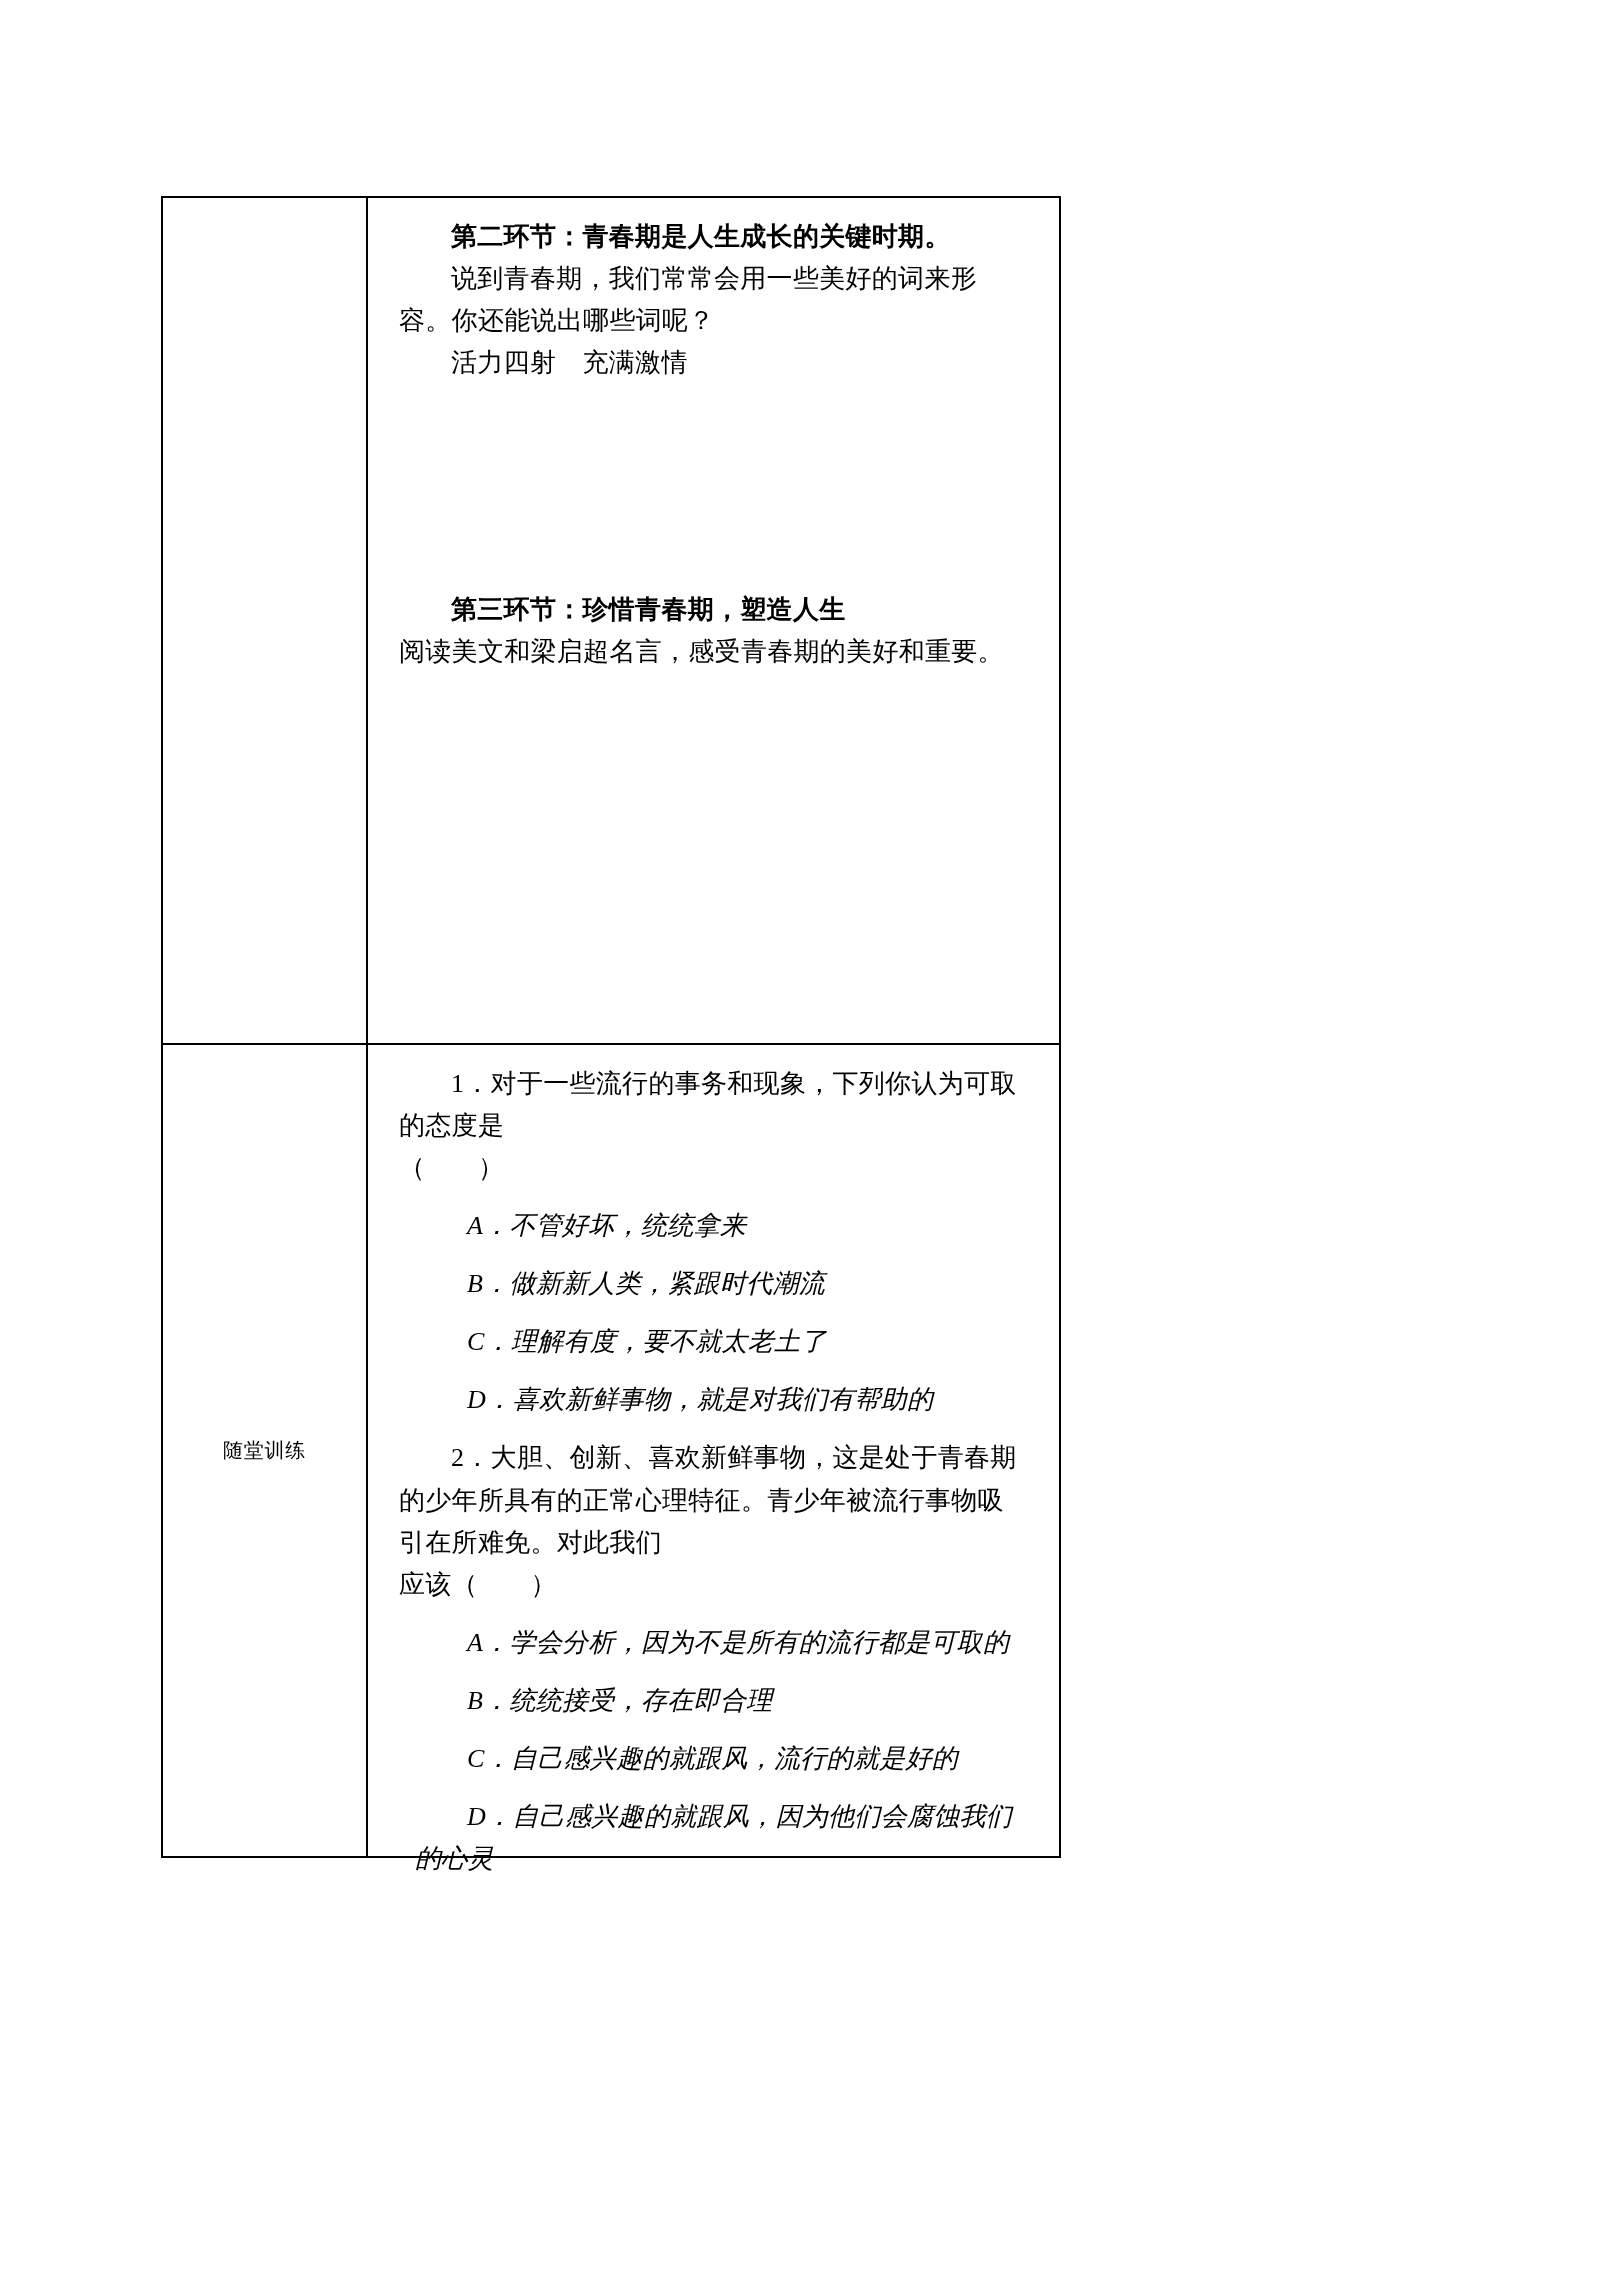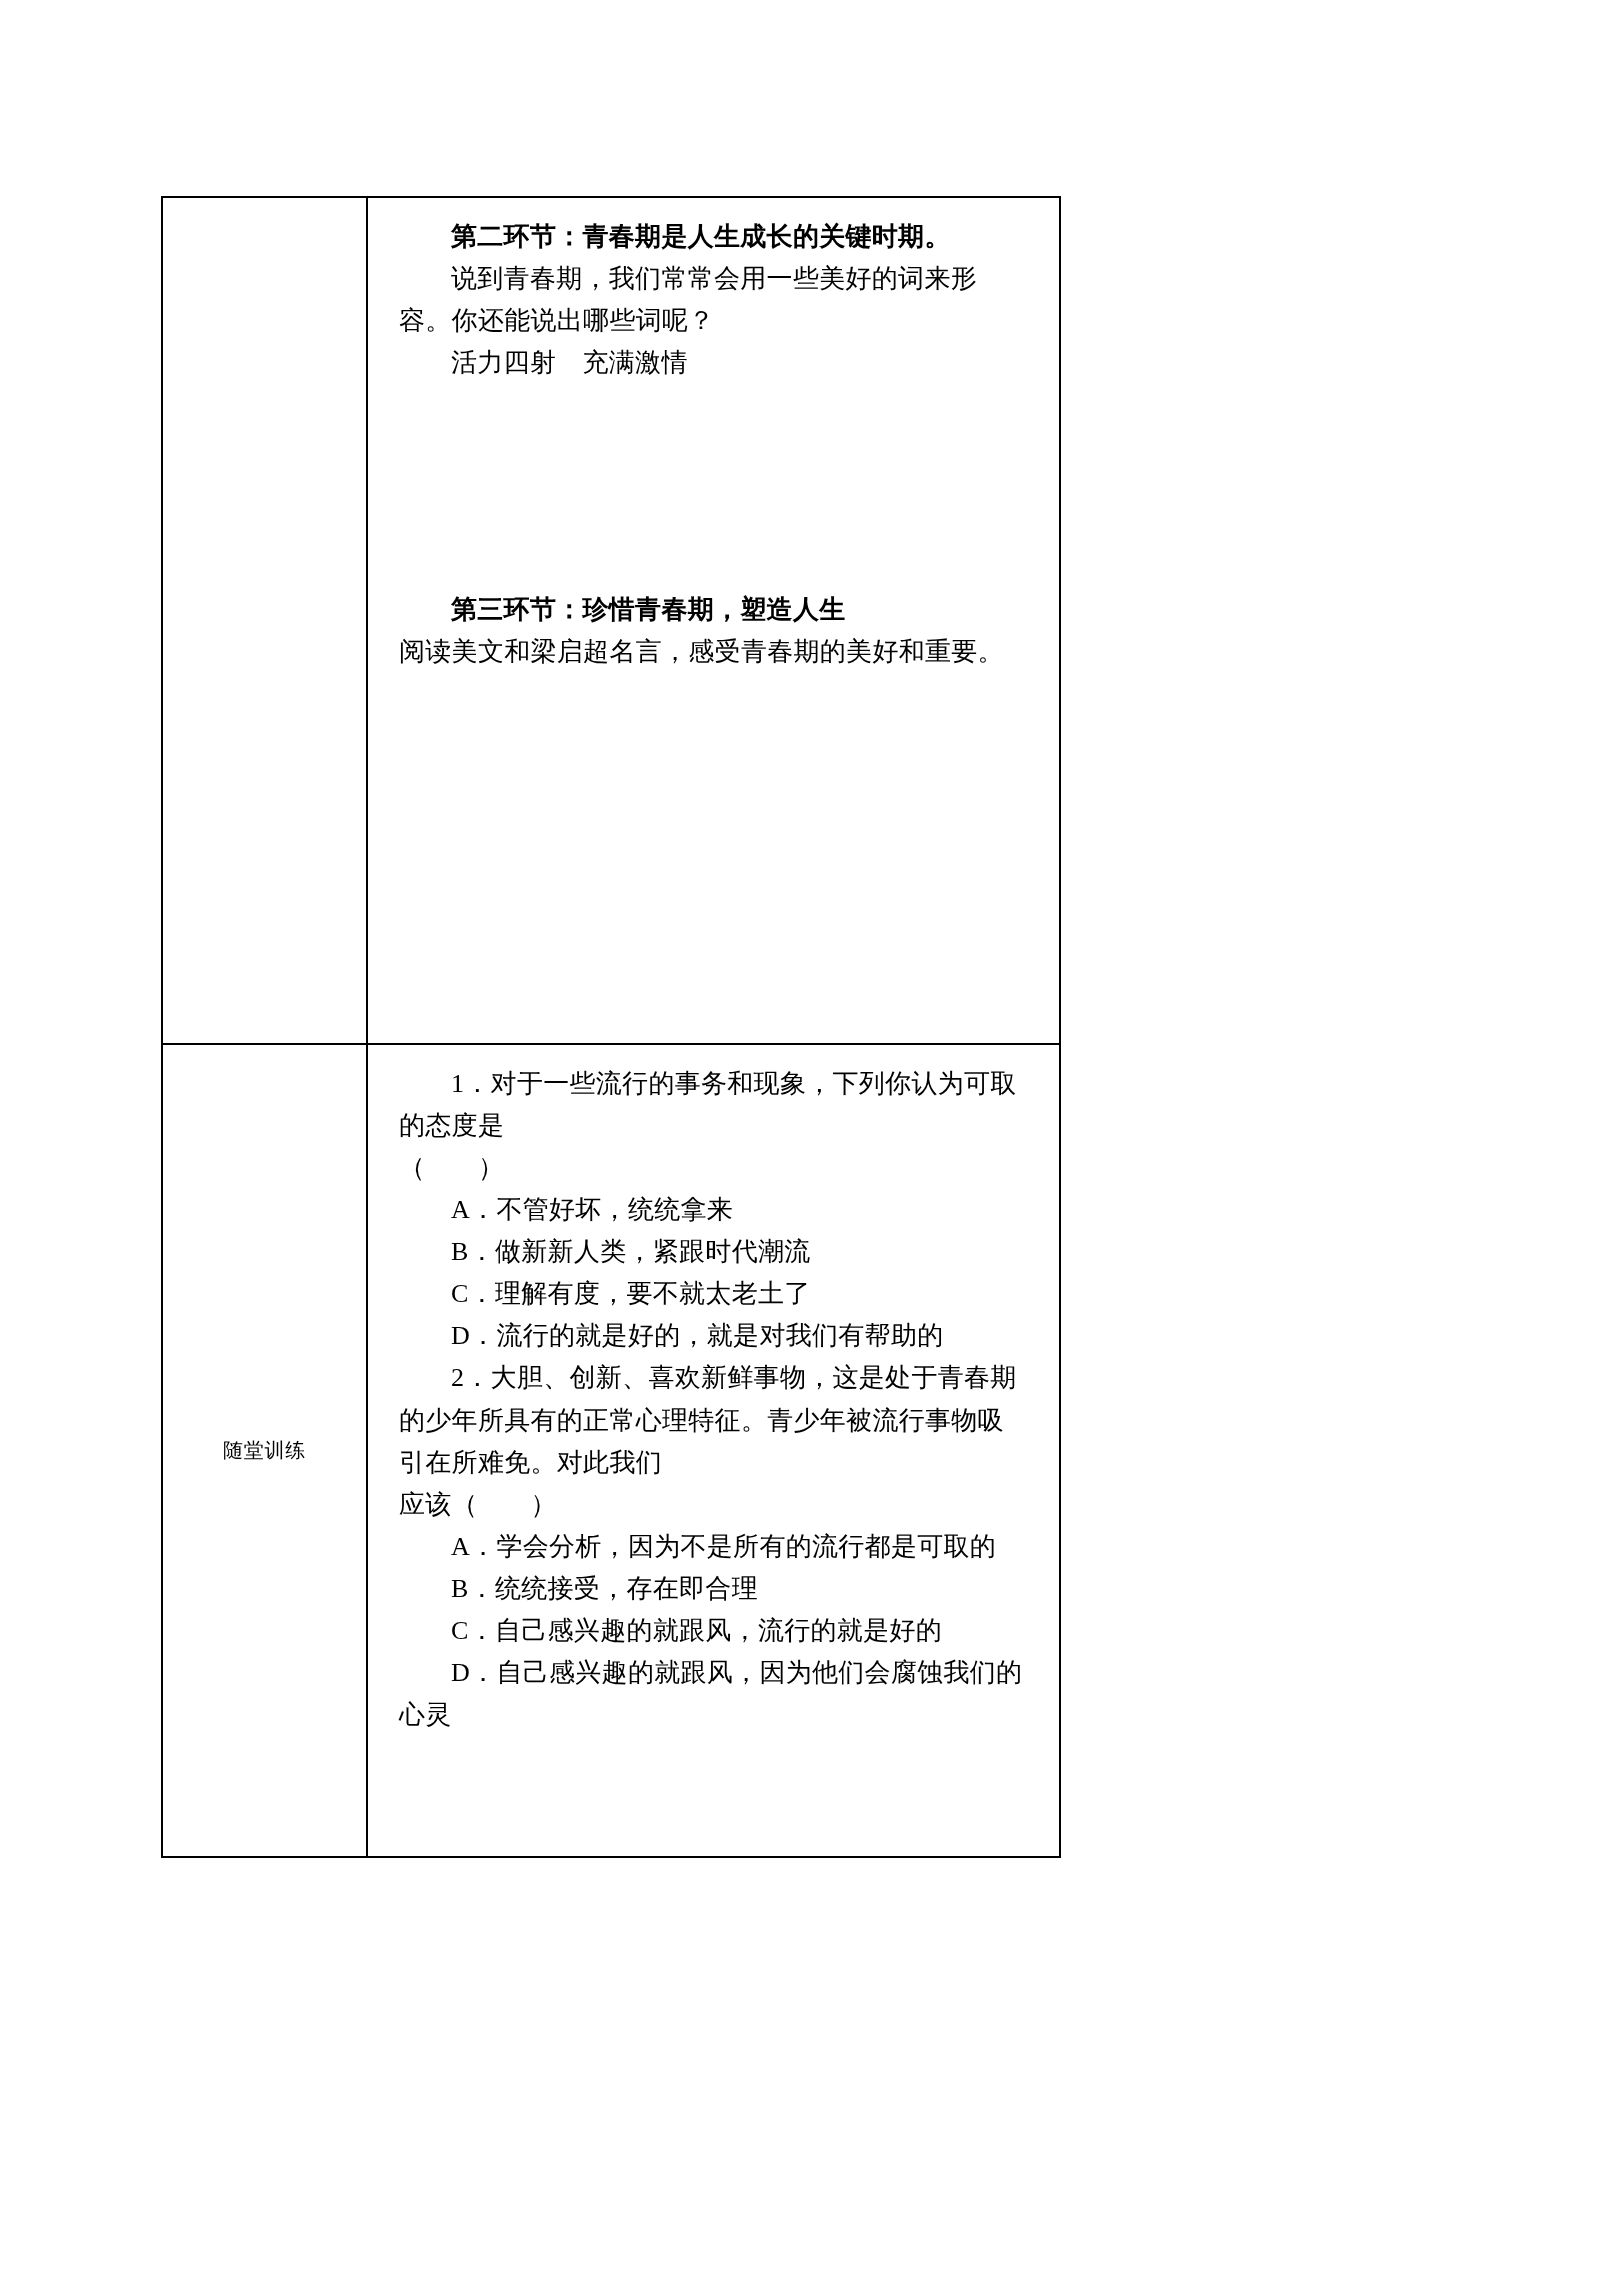--- a/index.html
+++ b/index.html
@@ -71,23 +71,24 @@
     text-indent: 52px;
     letter-spacing: 0.3px;
   }
   .para.noindent {
     text-indent: 0;
   }
   .spacer-lg {
     height: 205px;
   }
   .opt {
-    margin: 0;
+    margin: 16px;
     text-indent: 52px;
     letter-spacing: 0.3px;
+    font-style: italic;
   }
   .q-line {
     margin: 0;
     letter-spacing: 0.3px;
   }
 </style>
 </head>
 <body>
 
 <div class="page">
@@ -117,21 +118,21 @@
         <td>
           <div class="cell-label-inner" style="height: 811px;">随堂训练</div>
         </td>
         <td>
           <div class="cell-body-inner">
             <p class="para">1．对于一些流行的事务和现象，下列你认为可取的态度是</p>
             <p class="q-line">（　　）</p>
             <p class="opt">A．不管好坏，统统拿来</p>
             <p class="opt">B．做新新人类，紧跟时代潮流</p>
             <p class="opt">C．理解有度，要不就太老土了</p>
-            <p class="opt">D．流行的就是好的，就是对我们有帮助的</p>
+            <p class="opt">D．喜欢新鲜事物，就是对我们有帮助的</p>
             <p class="para">2．大胆、创新、喜欢新鲜事物，这是处于青春期的少年所具有的正常心理特征。青少年被流行事物吸引在所难免。对此我们</p>
             <p class="q-line">应该（　　）</p>
             <p class="opt">A．学会分析，因为不是所有的流行都是可取的</p>
             <p class="opt">B．统统接受，存在即合理</p>
             <p class="opt">C．自己感兴趣的就跟风，流行的就是好的</p>
             <p class="opt">D．自己感兴趣的就跟风，因为他们会腐蚀我们的心灵</p>
           </div>
         </td>
       </tr>
     </tbody>

